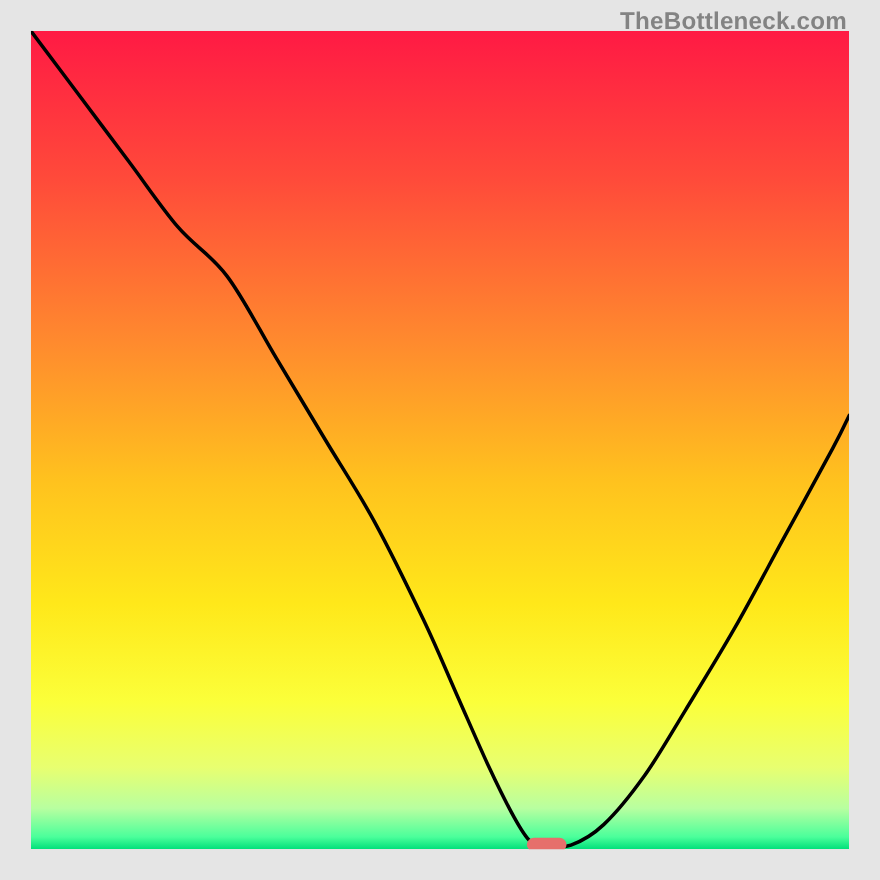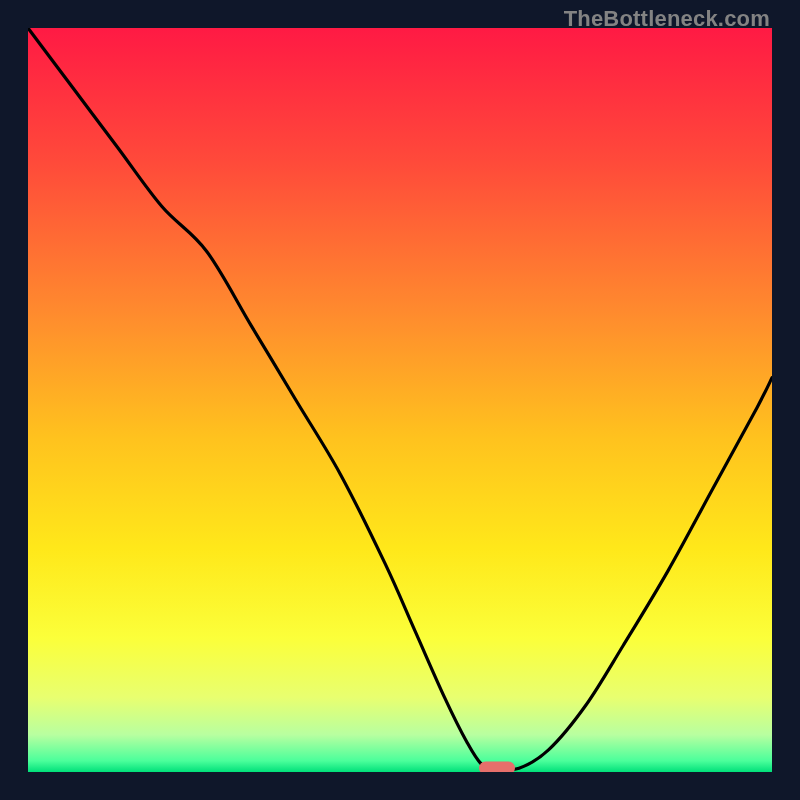--- a/index.html
+++ b/index.html
@@ -7,21 +7,21 @@
     padding: 0;
     width: 800px;
     height: 800px;
     background: #000;
     overflow: hidden;
   }
   .frame {
     position: relative;
     width: 800px;
     height: 800px;
-    background: #0f172a;
+    background: #e5e5e5;
   }
   .plot-area {
     position: absolute;
     left: 28px;
     top: 28px;
     width: 744px;
     height: 744px;
     overflow: hidden;
   }
   .watermark {

